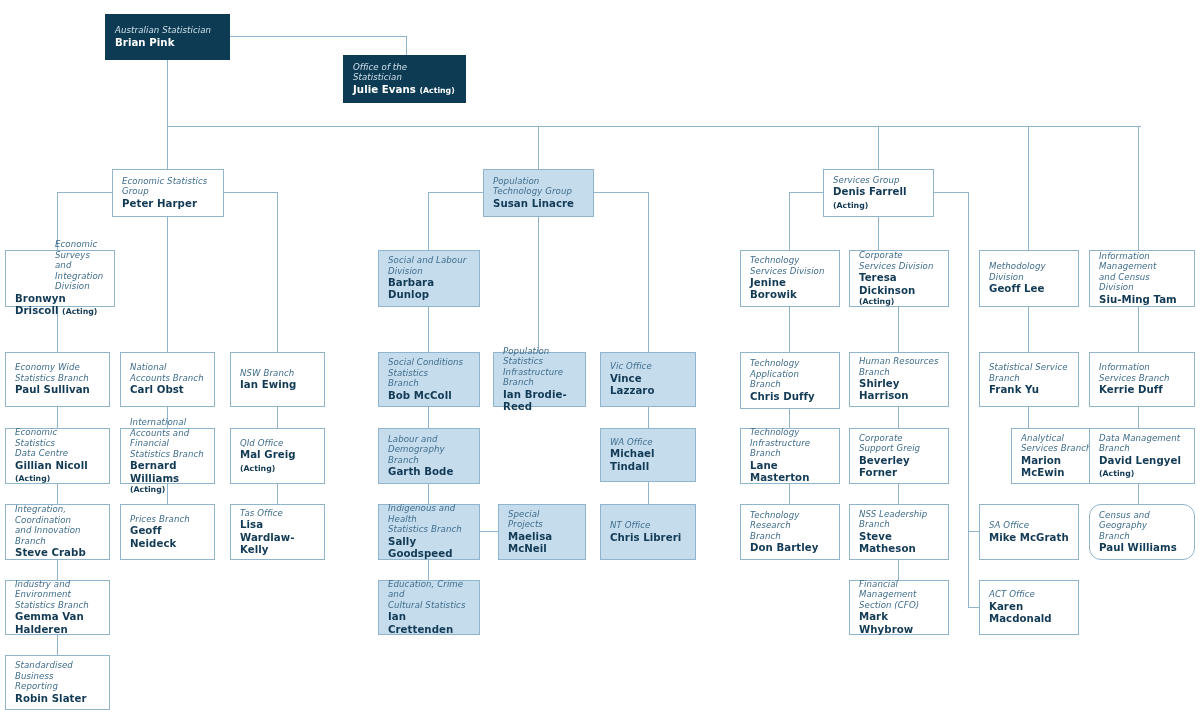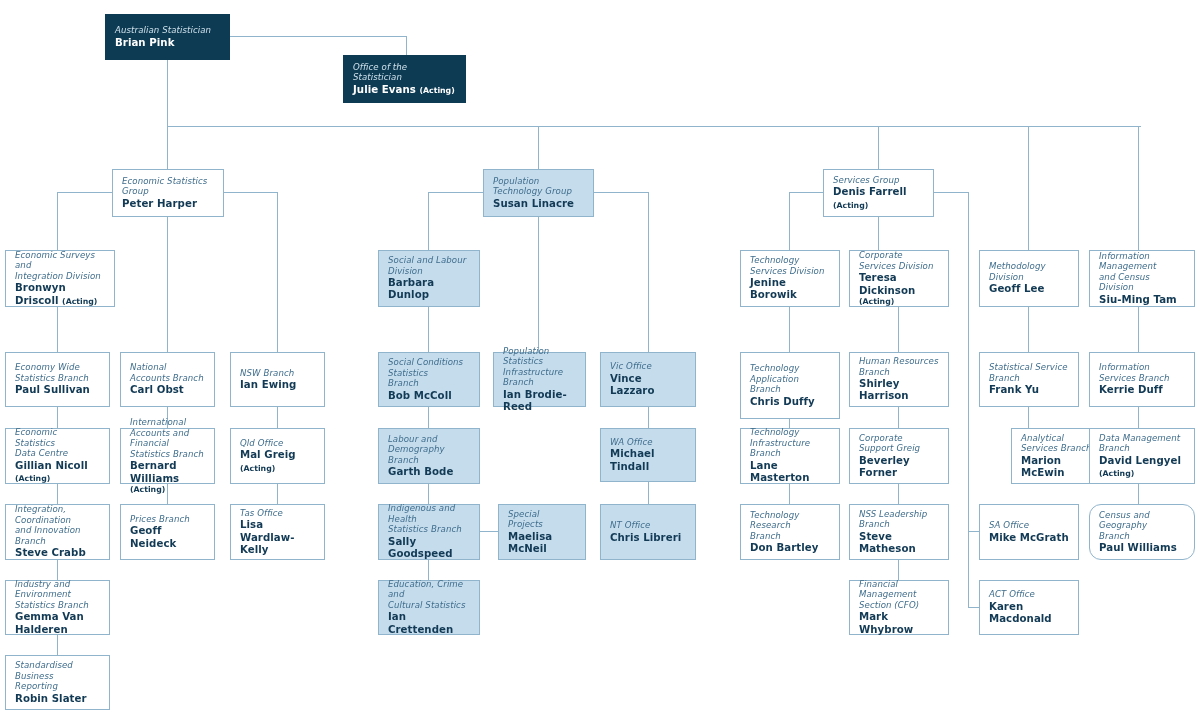--- a/index.html
+++ b/index.html
@@ -174,21 +174,21 @@
     <div class="role">Population Technology Group</div>
     <div class="person"><span>Susan Linacre</span></div>
   </div>
 
   <div class="node white" style="left:823px; top:169px; width:111px; height:48px;">
     <div class="role">Services Group</div>
     <div class="person"><span>Denis Farrell</span> <span class="acting">(Acting)</span></div>
   </div>
 
   <div class="node white" style="left:5px; top:250px; width:110px; height:57px;">
-    <div class="role" style="white-space:pre-line;">Economic Surveys and
+    <div class="role" style="white-space:pre-line;margin-left:40px;">Economic Surveys and
 Integration Division</div>
     <div class="person"><span>Bronwyn Driscoll</span> <span class="acting">(Acting)</span></div>
   </div>
 
   <div class="node blue" style="left:378px; top:250px; width:102px; height:57px;">
     <div class="role" style="white-space:pre-line;">Social and Labour Division</div>
     <div class="person"><span>Barbara Dunlop</span></div>
   </div>
 
   <div class="node white" style="left:740px; top:250px; width:100px; height:57px;">
@@ -239,21 +239,21 @@
     <div class="role" style="white-space:pre-line;">Population Statistics
 Infrastructure Branch</div>
     <div class="person"><span>Ian Brodie-Reed</span></div>
   </div>
 
   <div class="node blue" style="left:600px; top:352px; width:96px; height:55px;">
     <div class="role" style="white-space:pre-line;">Vic Office</div>
     <div class="person"><span>Vince Lazzaro</span></div>
   </div>
 
-  <div class="node white" style="left:740px; top:352px; width:100px; height:67px;">
+  <div class="node white" style="left:740px; top:352px; width:100px; height:57px;">
     <div class="role" style="white-space:pre-line;">Technology Application
 Branch</div>
     <div class="person"><span>Chris Duffy</span></div>
   </div>
 
   <div class="node white" style="left:849px; top:352px; width:100px; height:55px;">
     <div class="role" style="white-space:pre-line;">Human Resources Branch</div>
     <div class="person"><span>Shirley Harrison</span></div>
   </div>
 

